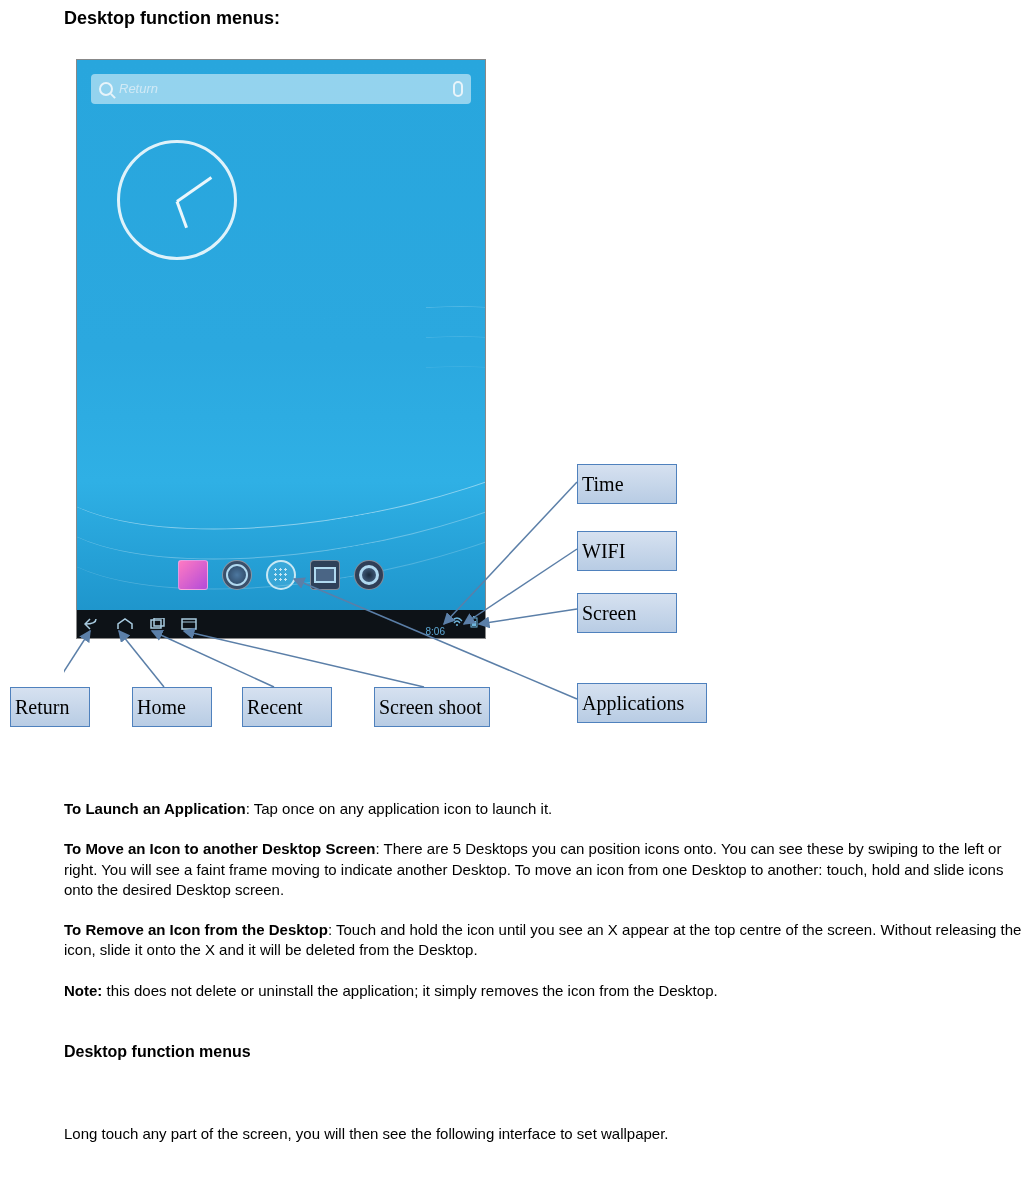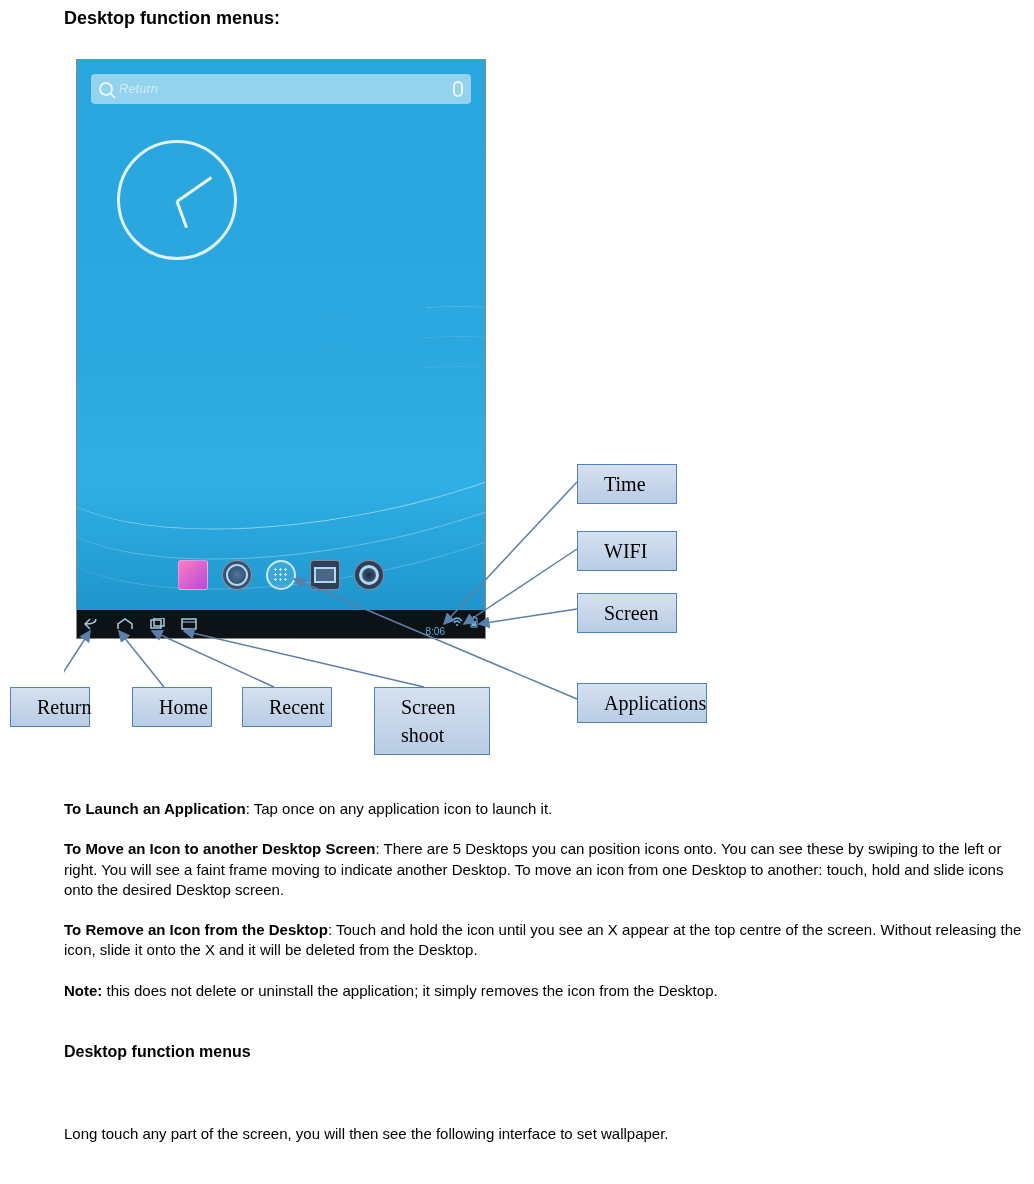--- a/index.html
+++ b/index.html
@@ -174,21 +174,21 @@
   .navicon svg { display:block; }
   .statusright {
     margin-left:auto;
     display:flex;align-items:center;gap:6px;
     font-size:10px;
   }
   .callout {
     position:absolute;
     border: 1px solid #4f81bd;
     background: linear-gradient(180deg,#d6e1f0,#b8cce4);
-    padding: 5px 26px;
+    padding: 5px 4px;
     font-family: 'Times New Roman', serif;
     font-size: 20px;
     color:#000;
   }
   .instruction-block {
     margin-top: 20px;
     font-size: 15px;
     line-height: 1.35;
   }
   .instruction-block p { margin: 0 0 20px 0; }

